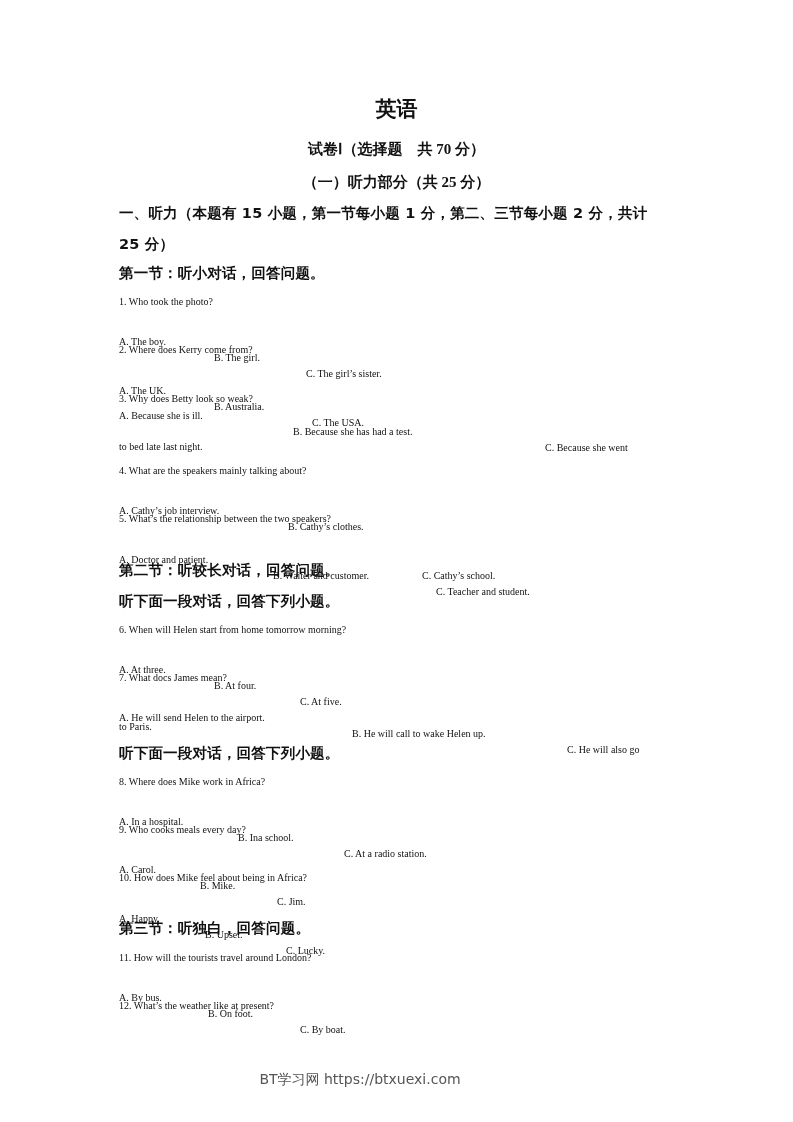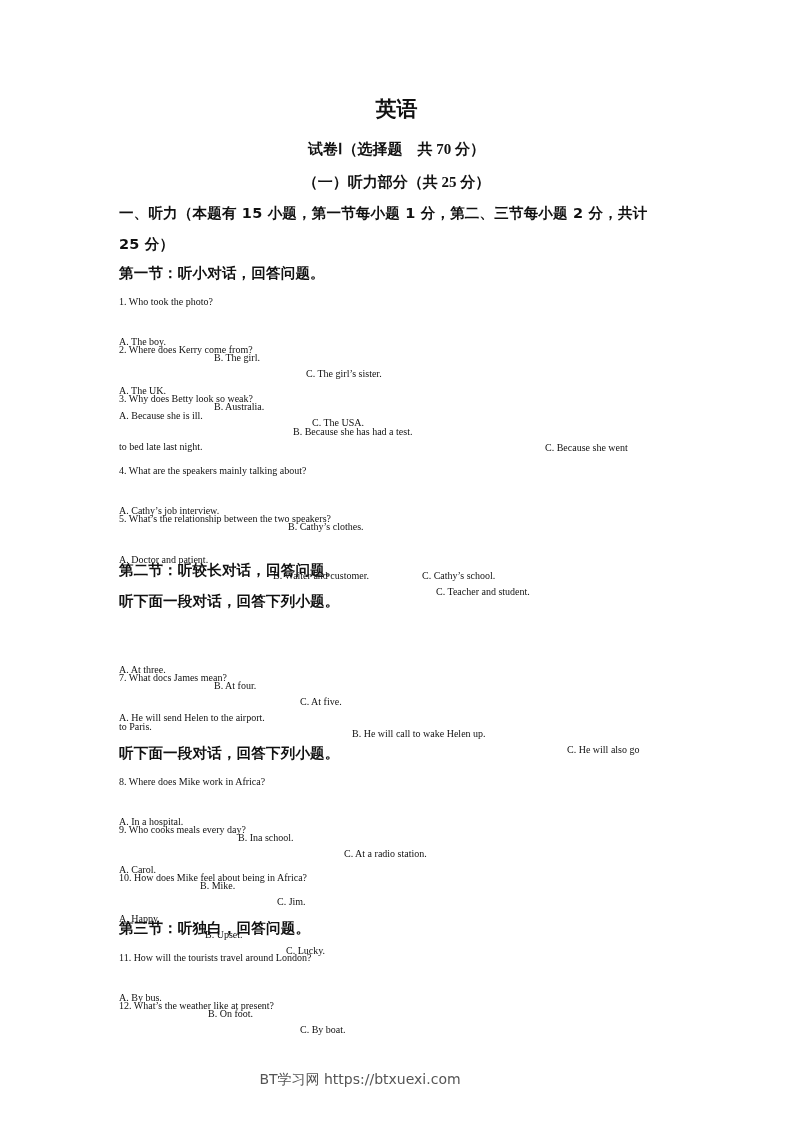--- a/index.html
+++ b/index.html
@@ -64,20 +64,21 @@
   <div class="line" style="top:511px;">5. What’s the relationship between the two speakers?</div>
   <div class="line" style="top:536px;">
     <span class="opt" style="position:absolute;left:0;">A. Doctor and patient.</span>
     <span class="opt" style="position:absolute;left:154px;">B. Waiter and customer.</span>
     <span class="opt" style="position:absolute;left:317px;">C. Teacher and student.</span>
   </div>
 
   <div class="heading" style="top:560px;">第二节：听较长对话，回答问题。</div>
   <div class="heading" style="top:591px;">听下面一段对话，回答下列小题。</div>
 
+  <div class="line" style="top:622px;">6. When will Helen start from home tomorrow morning?</div>
   <div class="line" style="top:646px;">
     <span class="opt" style="position:absolute;left:0;">A. At three.</span>
     <span class="opt" style="position:absolute;left:95px;">B. At four.</span>
     <span class="opt" style="position:absolute;left:181px;">C. At five.</span>
   </div>
 
   <div class="line" style="top:670px;">7. What docs James mean?</div>
   <div class="line" style="top:694px;">
     <span class="opt" style="position:absolute;left:0;">A. He will send Helen to the airport.</span>
     <span class="opt" style="position:absolute;left:233px;">B. He will call to wake Helen up.</span>

